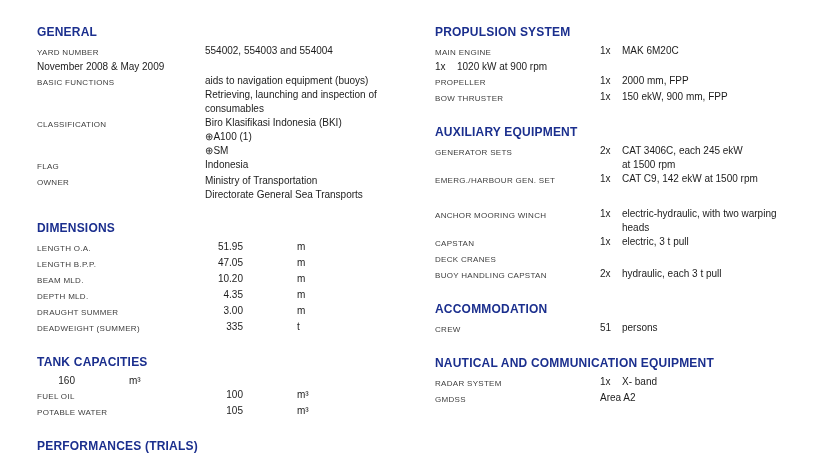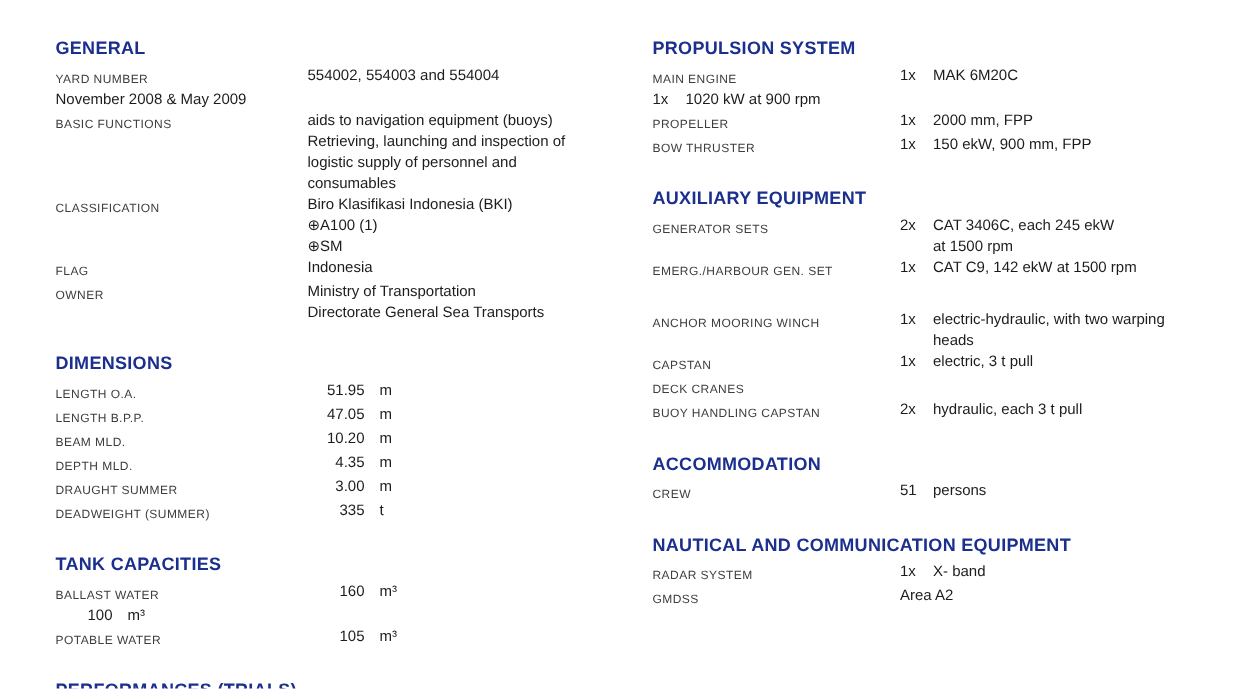--- a/index.html
+++ b/index.html
@@ -43,21 +43,21 @@
     white-space:nowrap;
   }
   .value{
     font-size:10px;
     color:var(--value);
     line-height:14px;
   }
   .value-line{line-height:14px;}
   .value-line.indent{padding-left:22px;}
   .qty{display:inline-block;width:22px;}
-  .num-wrap{display:flex;}
+  .num-wrap{display:flex;gap:44px;}
   .num{display:inline-block;width:38px;text-align:right;}
   .unit{margin-left:10px;}
 </style>
 </head>
 <body>
 
 <div class="doc">
   <div class="col col-left">
       <div class="section">
         <h2 class="section-title">GENERAL</h2>
@@ -70,21 +70,20 @@
         <div class="row">
           <div class="value">
             <div class="value-line">November 2008 &amp; May 2009</div>
           </div>
         </div>
         <div class="row">
           <span class="label">BASIC FUNCTIONS</span>
           <div class="value">
             <div class="value-line">aids to navigation equipment (buoys)</div>
             <div class="value-line">Retrieving, launching and inspection of</div>
-            <div class="value-line">logistic supply of personnel and</div>
             <div class="value-line">consumables</div>
           </div>
         </div>
         <div class="row">
           <span class="label">CLASSIFICATION</span>
           <div class="value">
             <div class="value-line">Biro Klasifikasi Indonesia (BKI)</div>
             <div class="value-line">⊕A100 (1)</div>
             <div class="value-line">⊕SM</div>
           </div>
@@ -156,29 +155,29 @@
             <div class="num-wrap">
               <span class="num">335</span>
               <span class="unit">t</span>
             </div>
           </div>
         </div>
       </div>
       <div class="section">
         <h2 class="section-title">TANK CAPACITIES</h2>
         <div class="row">
-          <span class="label">BALLAST WATER</span>
           <div class="value">
             <div class="num-wrap">
               <span class="num">160</span>
               <span class="unit">m³</span>
             </div>
           </div>
         </div>
         <div class="row">
+          <span class="label">FUEL OIL</span>
           <div class="value">
             <div class="num-wrap">
               <span class="num">100</span>
               <span class="unit">m³</span>
             </div>
           </div>
         </div>
         <div class="row">
           <span class="label">POTABLE WATER</span>
           <div class="value">

